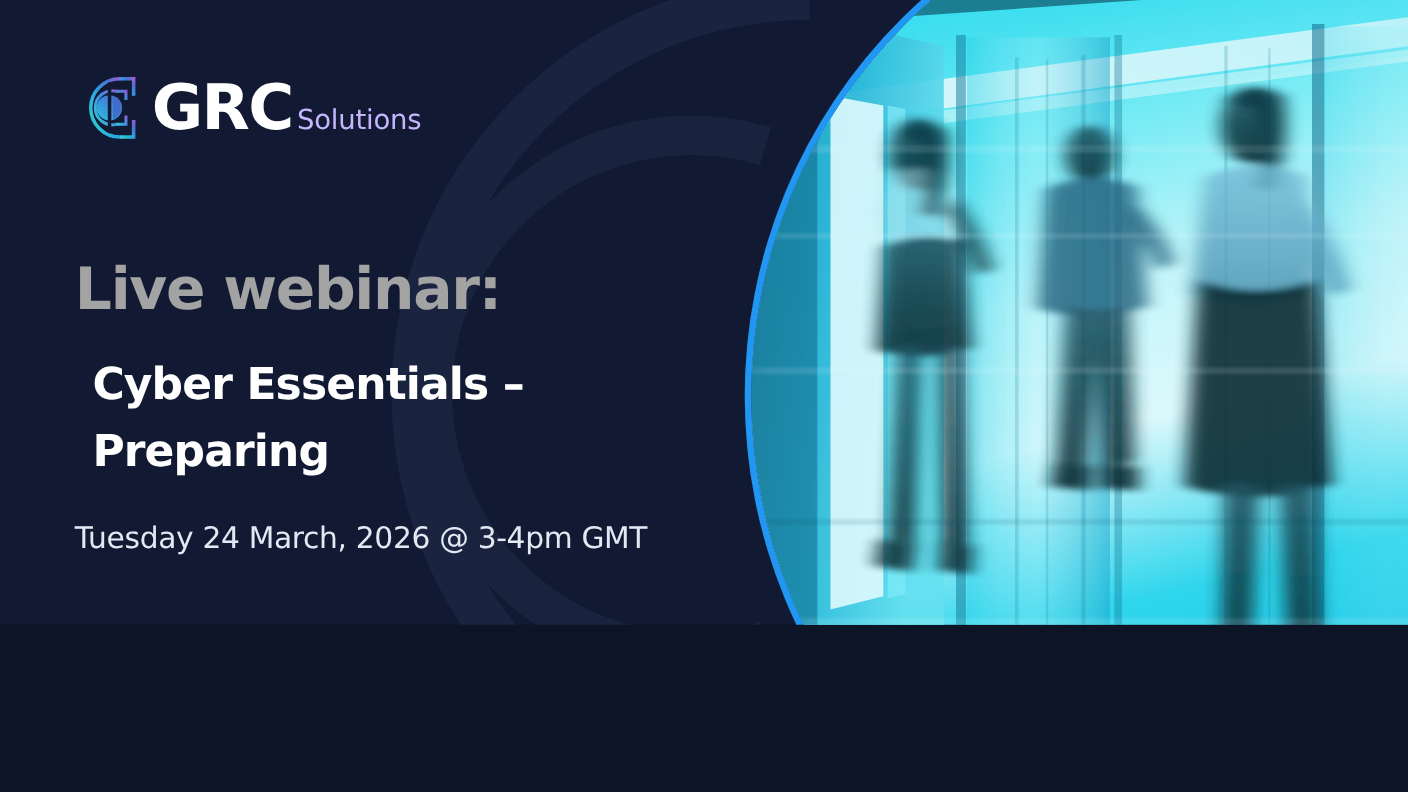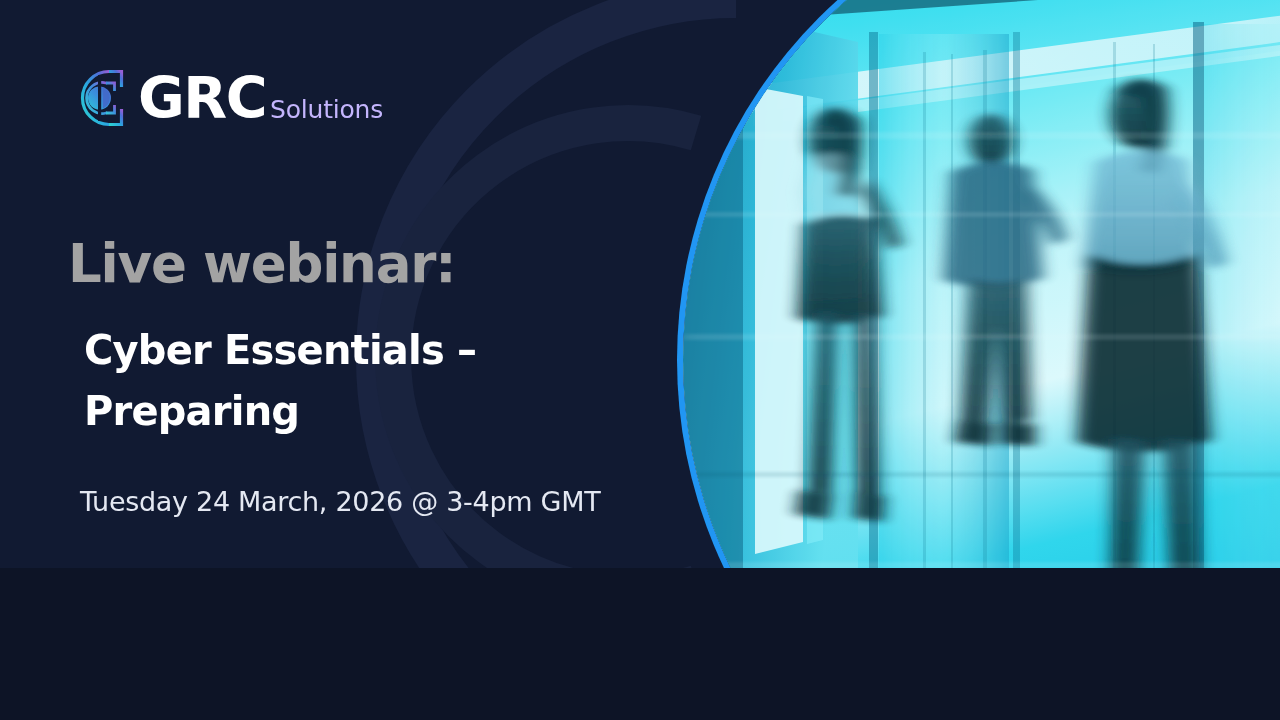--- a/index.html
+++ b/index.html
@@ -107,21 +107,21 @@
     line-height: 1.52;
     letter-spacing: -0.8px;
     color: #ffffff;
   }
   .subhead .ln { display: block; }
 
   .datetime {
     position: absolute;
     left: 68px;
     top: 474px;
-    margin: 12px;
+    margin: 0;
     font-family: "DejaVu Sans", sans-serif;
     font-weight: 400;
     font-size: 27px;
     letter-spacing: -0.3px;
     color: #e4e8f2;
   }
 
   
   .photo-circle {
     position: absolute;

